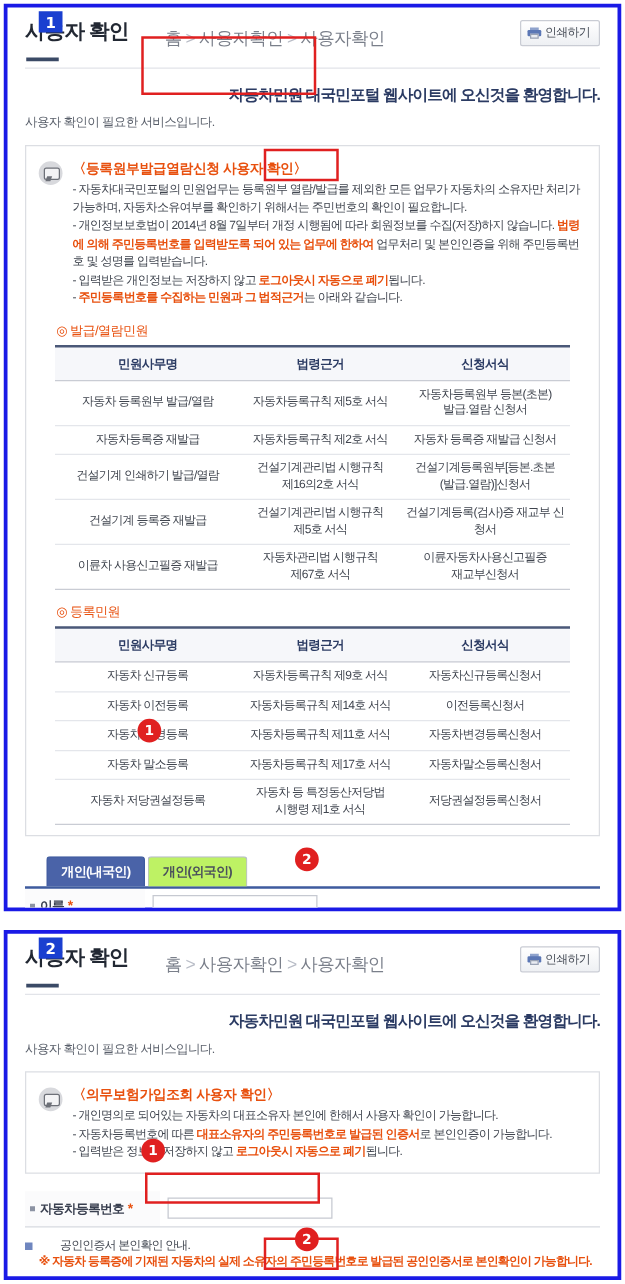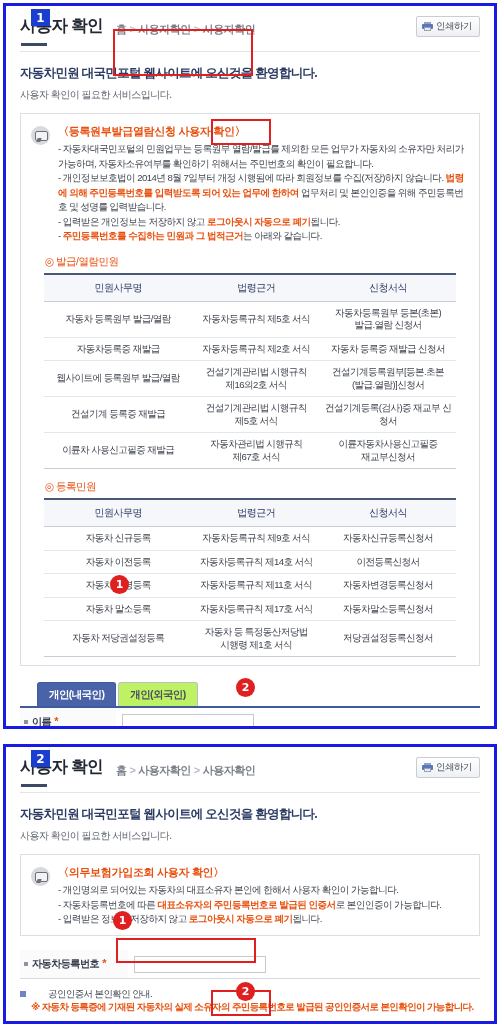--- a/index.html
+++ b/index.html
@@ -37,27 +37,26 @@
   }
   .page-title {
     font-size: 16.5px;
     font-weight: bold;
     color: #222833;
     letter-spacing: -0.7px;
     line-height: 20px;
     white-space: nowrap;
   }
   .breadcrumb {
-    font-size: 11px;
+    font-size: 14px;
     color: #7a7f8a;
     letter-spacing: -0.5px;
-    margin-left: 13px;
+    margin-left: 29px;
     margin-top: 7px;
     white-space: nowrap;
-    font-weight: bold;
   }
   .breadcrumb .sep { color: #b8bcc6; margin: 0 3px; }
   .print-btn {
     position: absolute;
     right: 0; top: 10px;
     border: 1px solid #c9ccd4;
     background: linear-gradient(#ffffff, #eef0f3);
     border-radius: 2px;
     font-size: 9.5px;
     color: #444a55;
@@ -83,20 +82,21 @@
     margin-top: 5px;
   }
 
   
   .welcome {
     font-size: 12.5px;
     font-weight: bold;
     color: #2b3b63;
     letter-spacing: -0.7px;
     margin-top: 13px;
+    text-align: right;
   }
   .welcome-sub {
     font-size: 10px;
     color: #5a606b;
     letter-spacing: -0.5px;
     margin-top: 6px;
   }
 
   
   .notice {
@@ -160,21 +160,21 @@
 
   
   table.law {
     width: calc(100% - 26px);
     margin: 4px auto 0 auto;
     border-collapse: collapse;
     table-layout: fixed;
   }
   table.law thead th {
     font-size: 10px;
-    font-weight: normal;
+    font-weight: bold;
     color: #2b3b63;
     letter-spacing: -0.5px;
     background: #f6f7fa;
     border-top: 2px solid #4a5878;
     border-bottom: 1px solid #c9ccd4;
     padding: 6px 2px;
     text-align: center;
   }
   table.law tbody td {
     font-size: 9.6px;
@@ -388,21 +388,21 @@
               <td>자동차 등록원부 발급/열람</td>
               <td>자동차등록규칙 제5호 서식</td>
               <td>자동차등록원부 등본(초본)<br>발급.열람 신청서</td>
             </tr>
             <tr>
               <td>자동차등록증 재발급</td>
               <td>자동차등록규칙 제2호 서식</td>
               <td>자동차 등록증 재발급 신청서</td>
             </tr>
             <tr>
-              <td>웹사이트에 등록원부 발급/열람</td>
+              <td>건설기계 인쇄하기 발급/열람</td>
               <td>건설기계관리법 시행규칙<br>제16의2호 서식</td>
               <td>건설기계등록원부[등본.초본<br>(발급.열람)]신청서</td>
             </tr>
             <tr>
               <td>건설기계 등록증 재발급</td>
               <td>건설기계관리법 시행규칙<br>제5호 서식</td>
               <td>건설기계등록(검사)증 재교부 신청서</td>
             </tr>
             <tr>
               <td>이륜차 사용신고필증 재발급</td>

